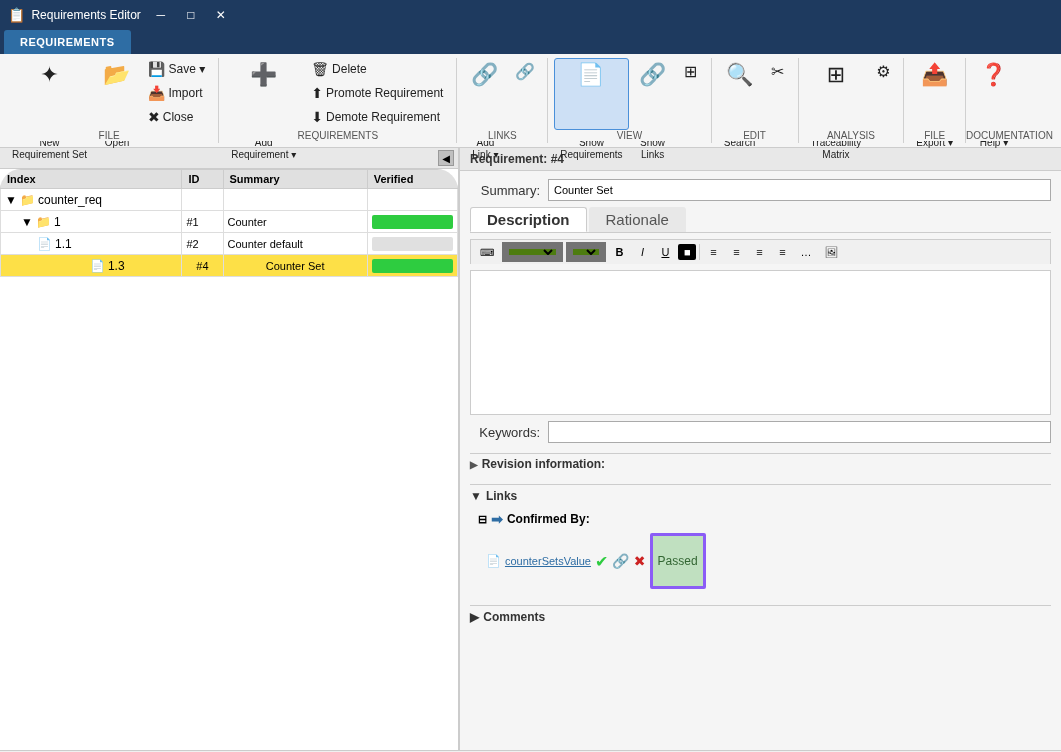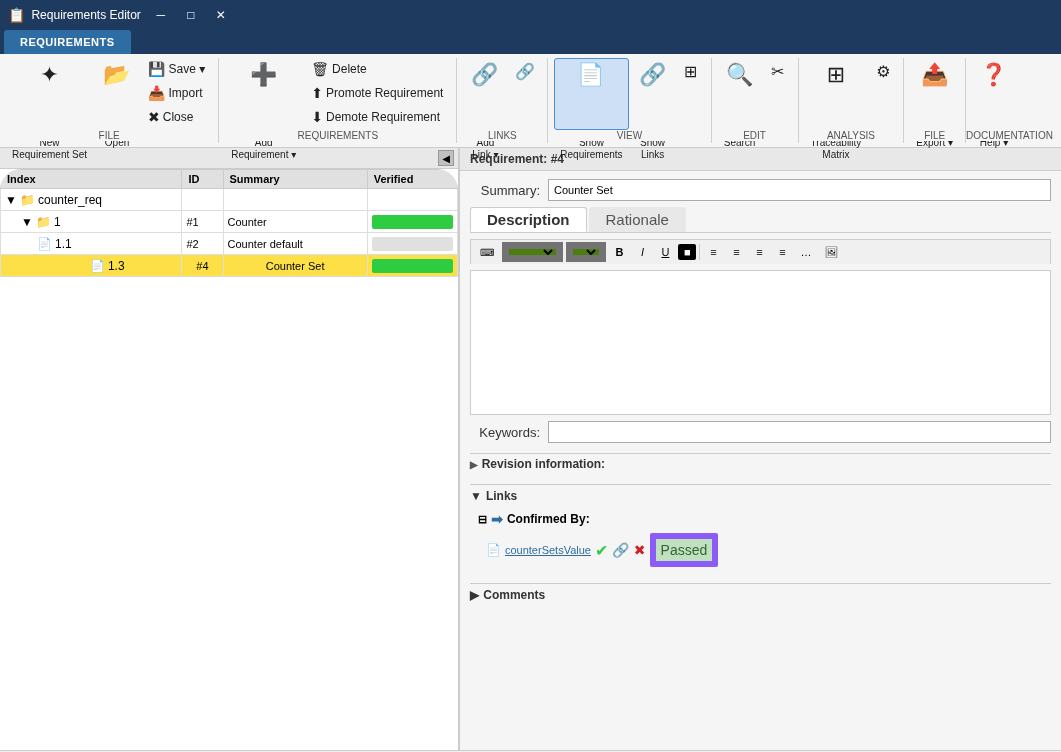--- a/index.html
+++ b/index.html
@@ -351,24 +351,24 @@
       padding: 2px 8px;
     }
     .link-text {
       color: #2e6da4;
       text-decoration: underline;
       cursor: pointer;
       font-size: 11px;
     }
     .passed-badge {
       background: #c0e0c0;
-      border: 6px solid #8b5cf6;
+      border: 3px solid #8b5cf6;
       border-radius: 2px;
-      padding: 3px 5px;
-      font-size: 14px;
+      padding: 18px 5px;
+      font-size: 12px;
       color: #336633;
     }
     .comments-section {
       border-top: 1px solid #ccc;
       margin-top: 4px;
     }
     .comments-header {
       display: flex;
       align-items: center;
       gap: 4px;

